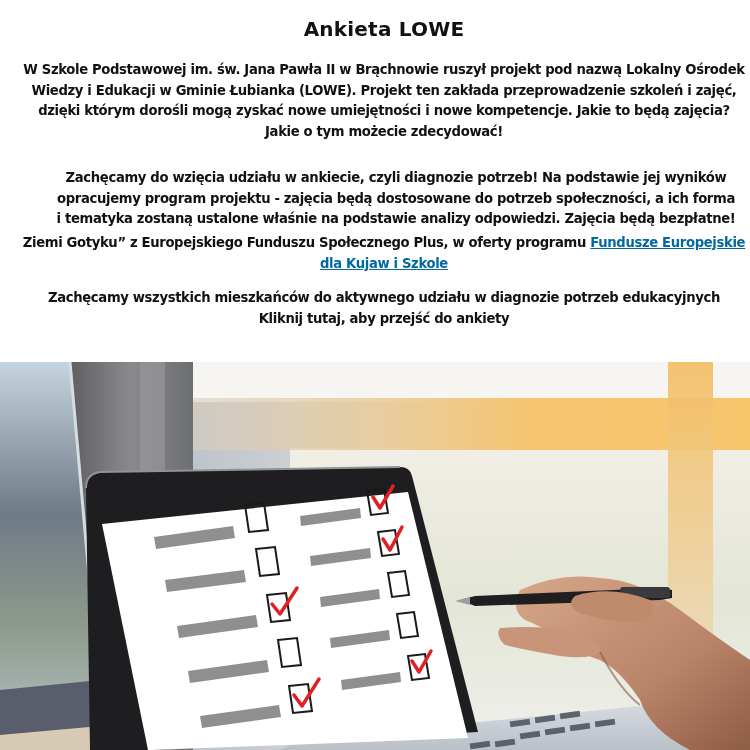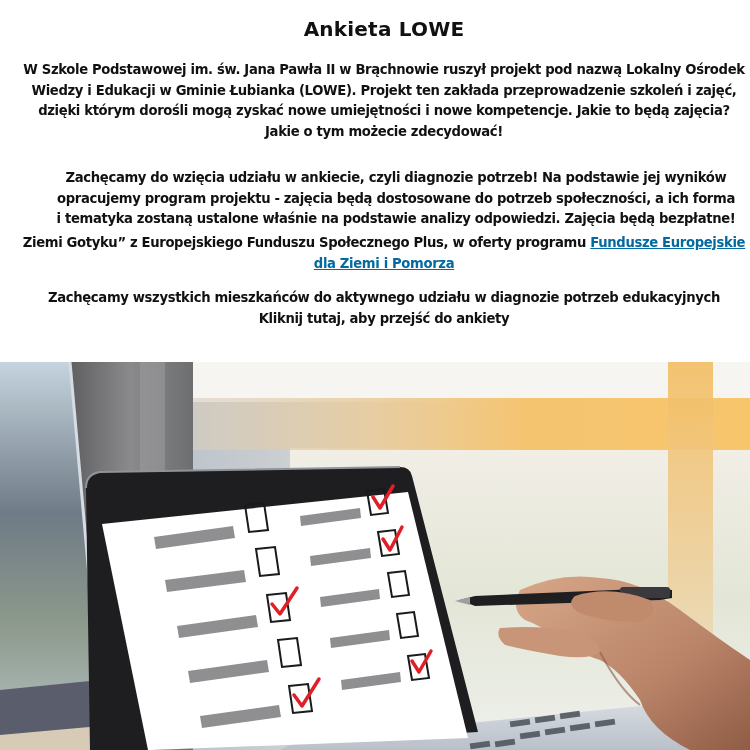--- a/index.html
+++ b/index.html
@@ -31,21 +31,21 @@
 <div class="text-block para p2">Jakie o tym możecie zdecydować!</div>
 
 <div class="text-block para p3">
   <div>Zachęcamy do wzięcia udziału w ankiecie, czyli diagnozie potrzeb! Na podstawie jej wyników</div>
   <div>opracujemy program projektu - zajęcia będą dostosowane do potrzeb społeczności, a ich forma</div>
   <div>i tematyka zostaną ustalone właśnie na podstawie analizy odpowiedzi. Zajęcia będą bezpłatne!</div>
 </div>
 
 <div class="text-block para p4">
   <div><span>Ziemi Gotyku” z Europejskiego Funduszu Społecznego Plus, w oferty programu </span><span class="link">Fundusze Europejskie</span></div>
-  <div><span class="link">dla Ziemi i Pomorza </span></div>
+  <div><span class="link">dla Kujaw i Szkole </span></div>
 </div>
 
 <div class="text-block para p5">
   <div>Zachęcamy wszystkich mieszkańców do aktywnego udziału w diagnozie potrzeb edukacyjnych</div>
   <div class="cta">Kliknij tutaj, aby przejść do ankiety</div>
 </div>
 
 <div class="photo">
   <svg width="750" height="388" viewBox="0 362 750 388" xmlns="http://www.w3.org/2000/svg">
     <defs>

